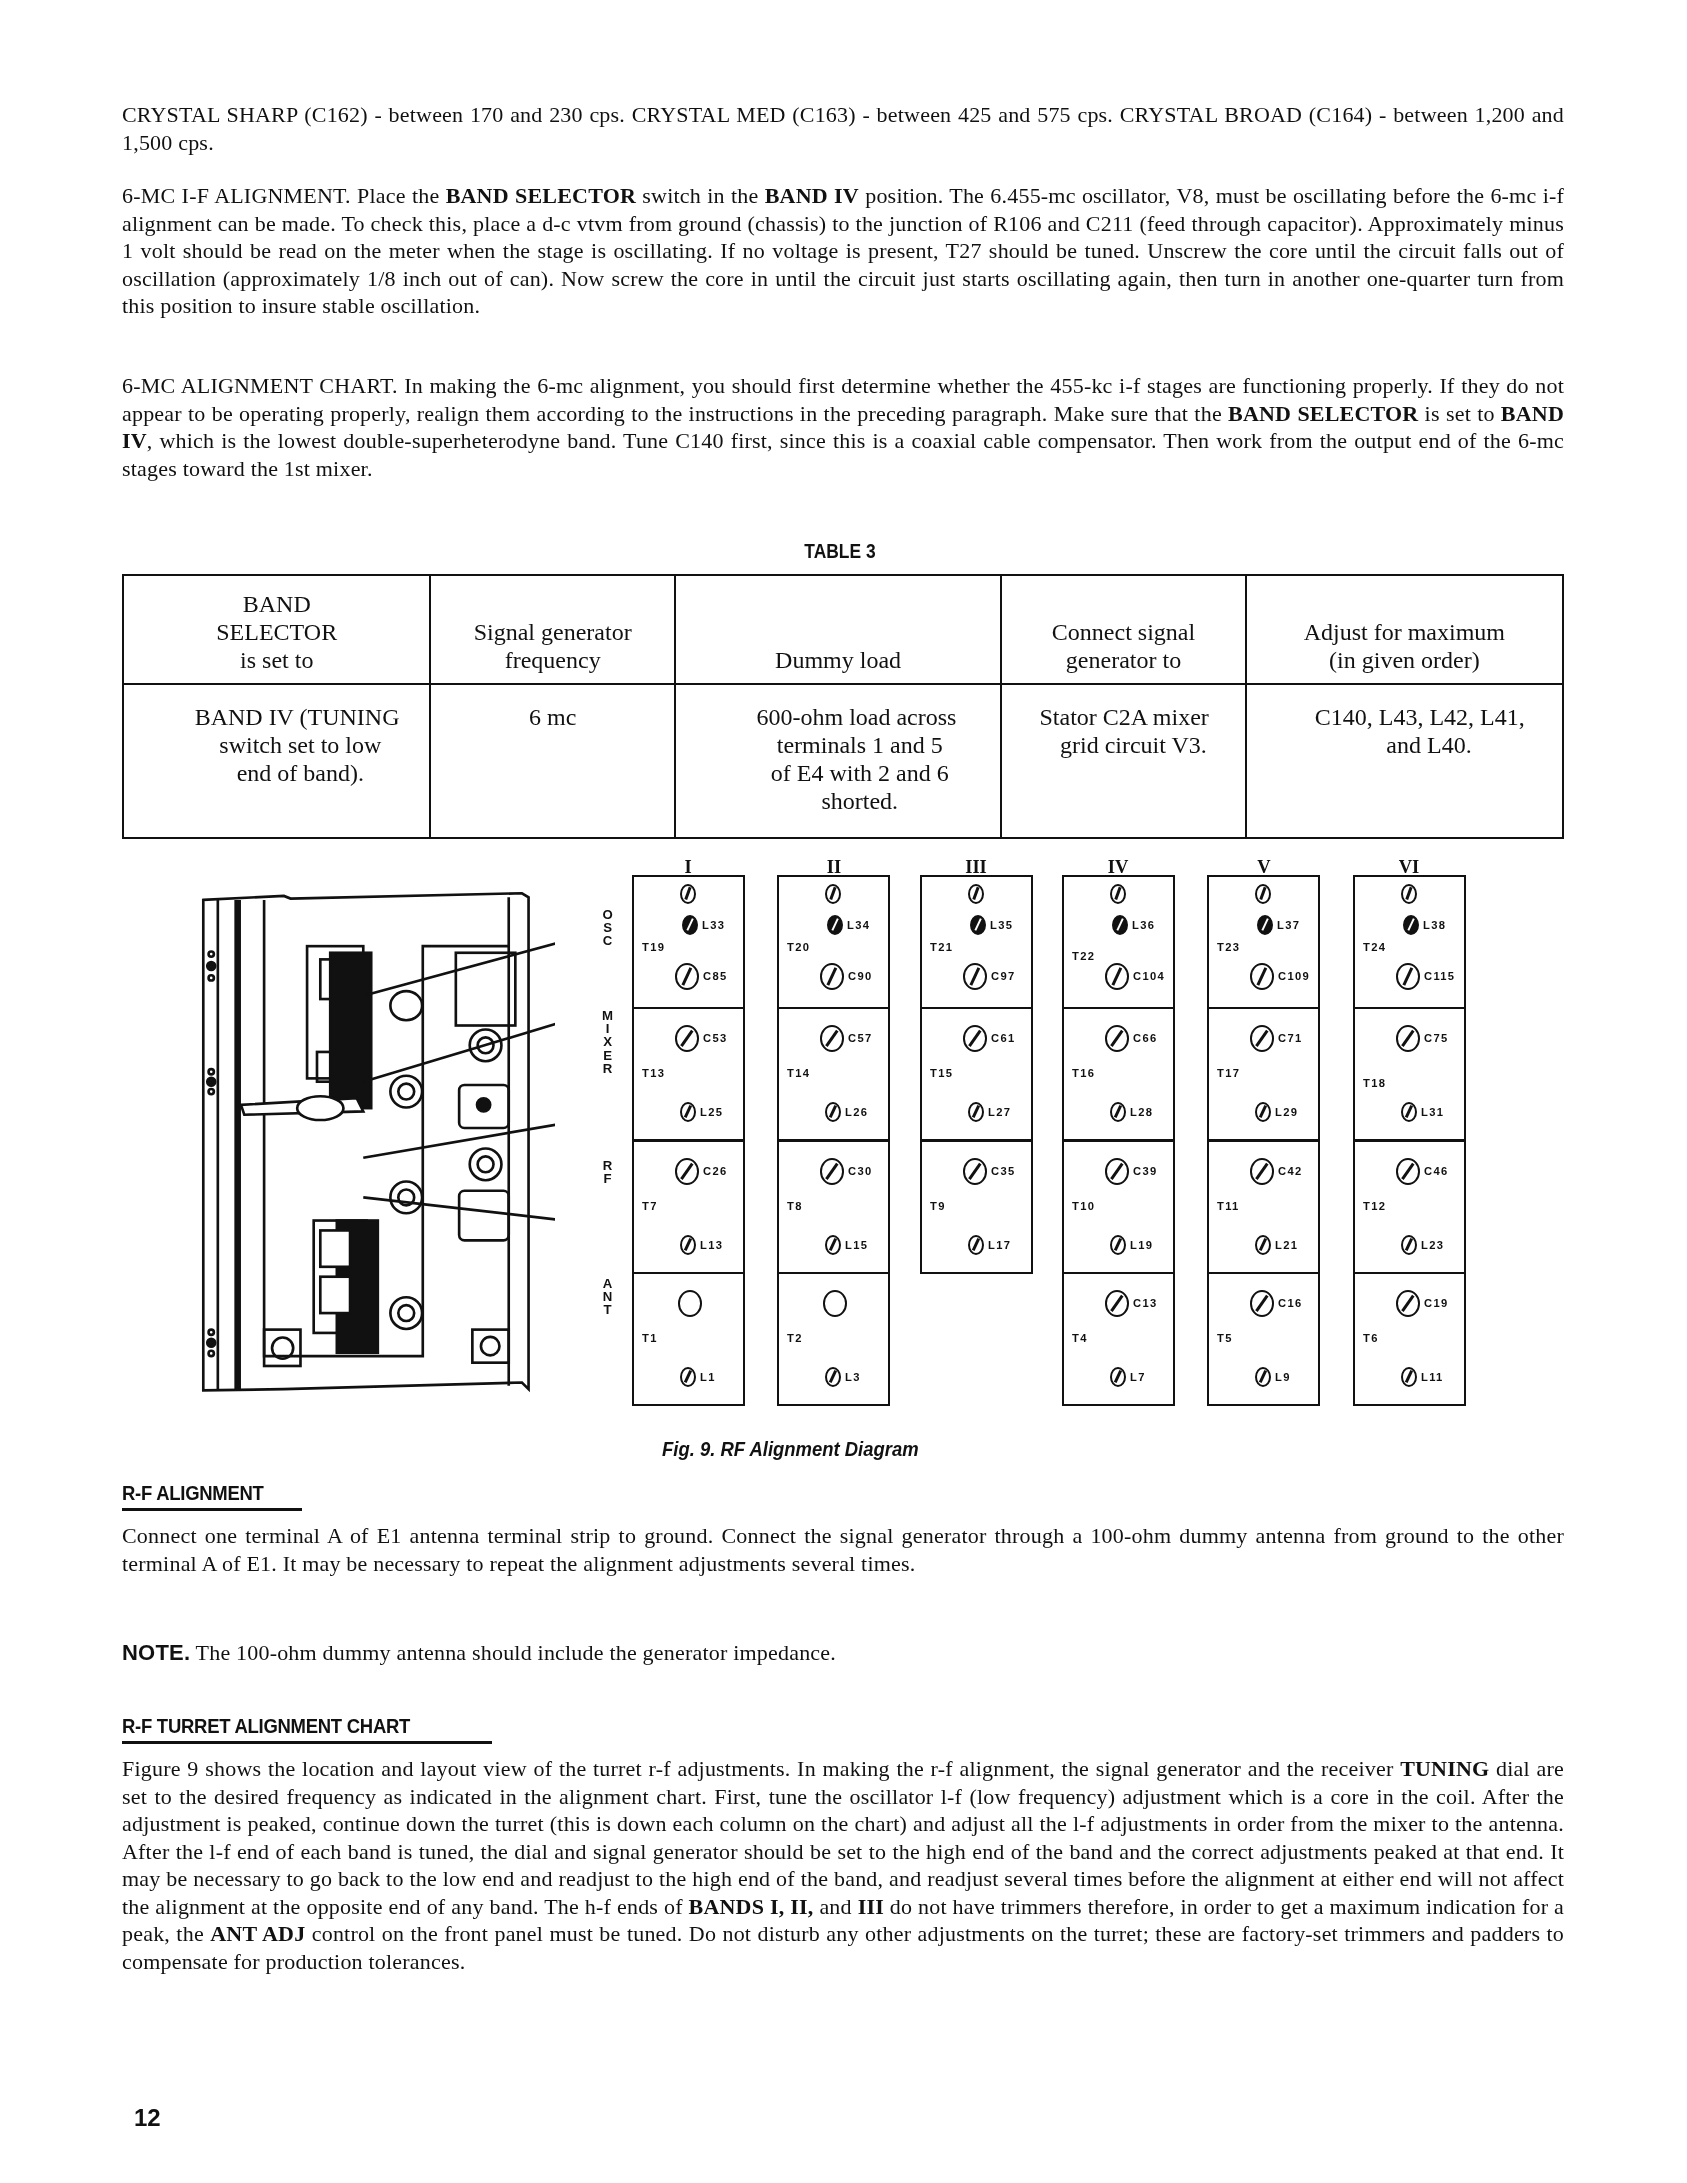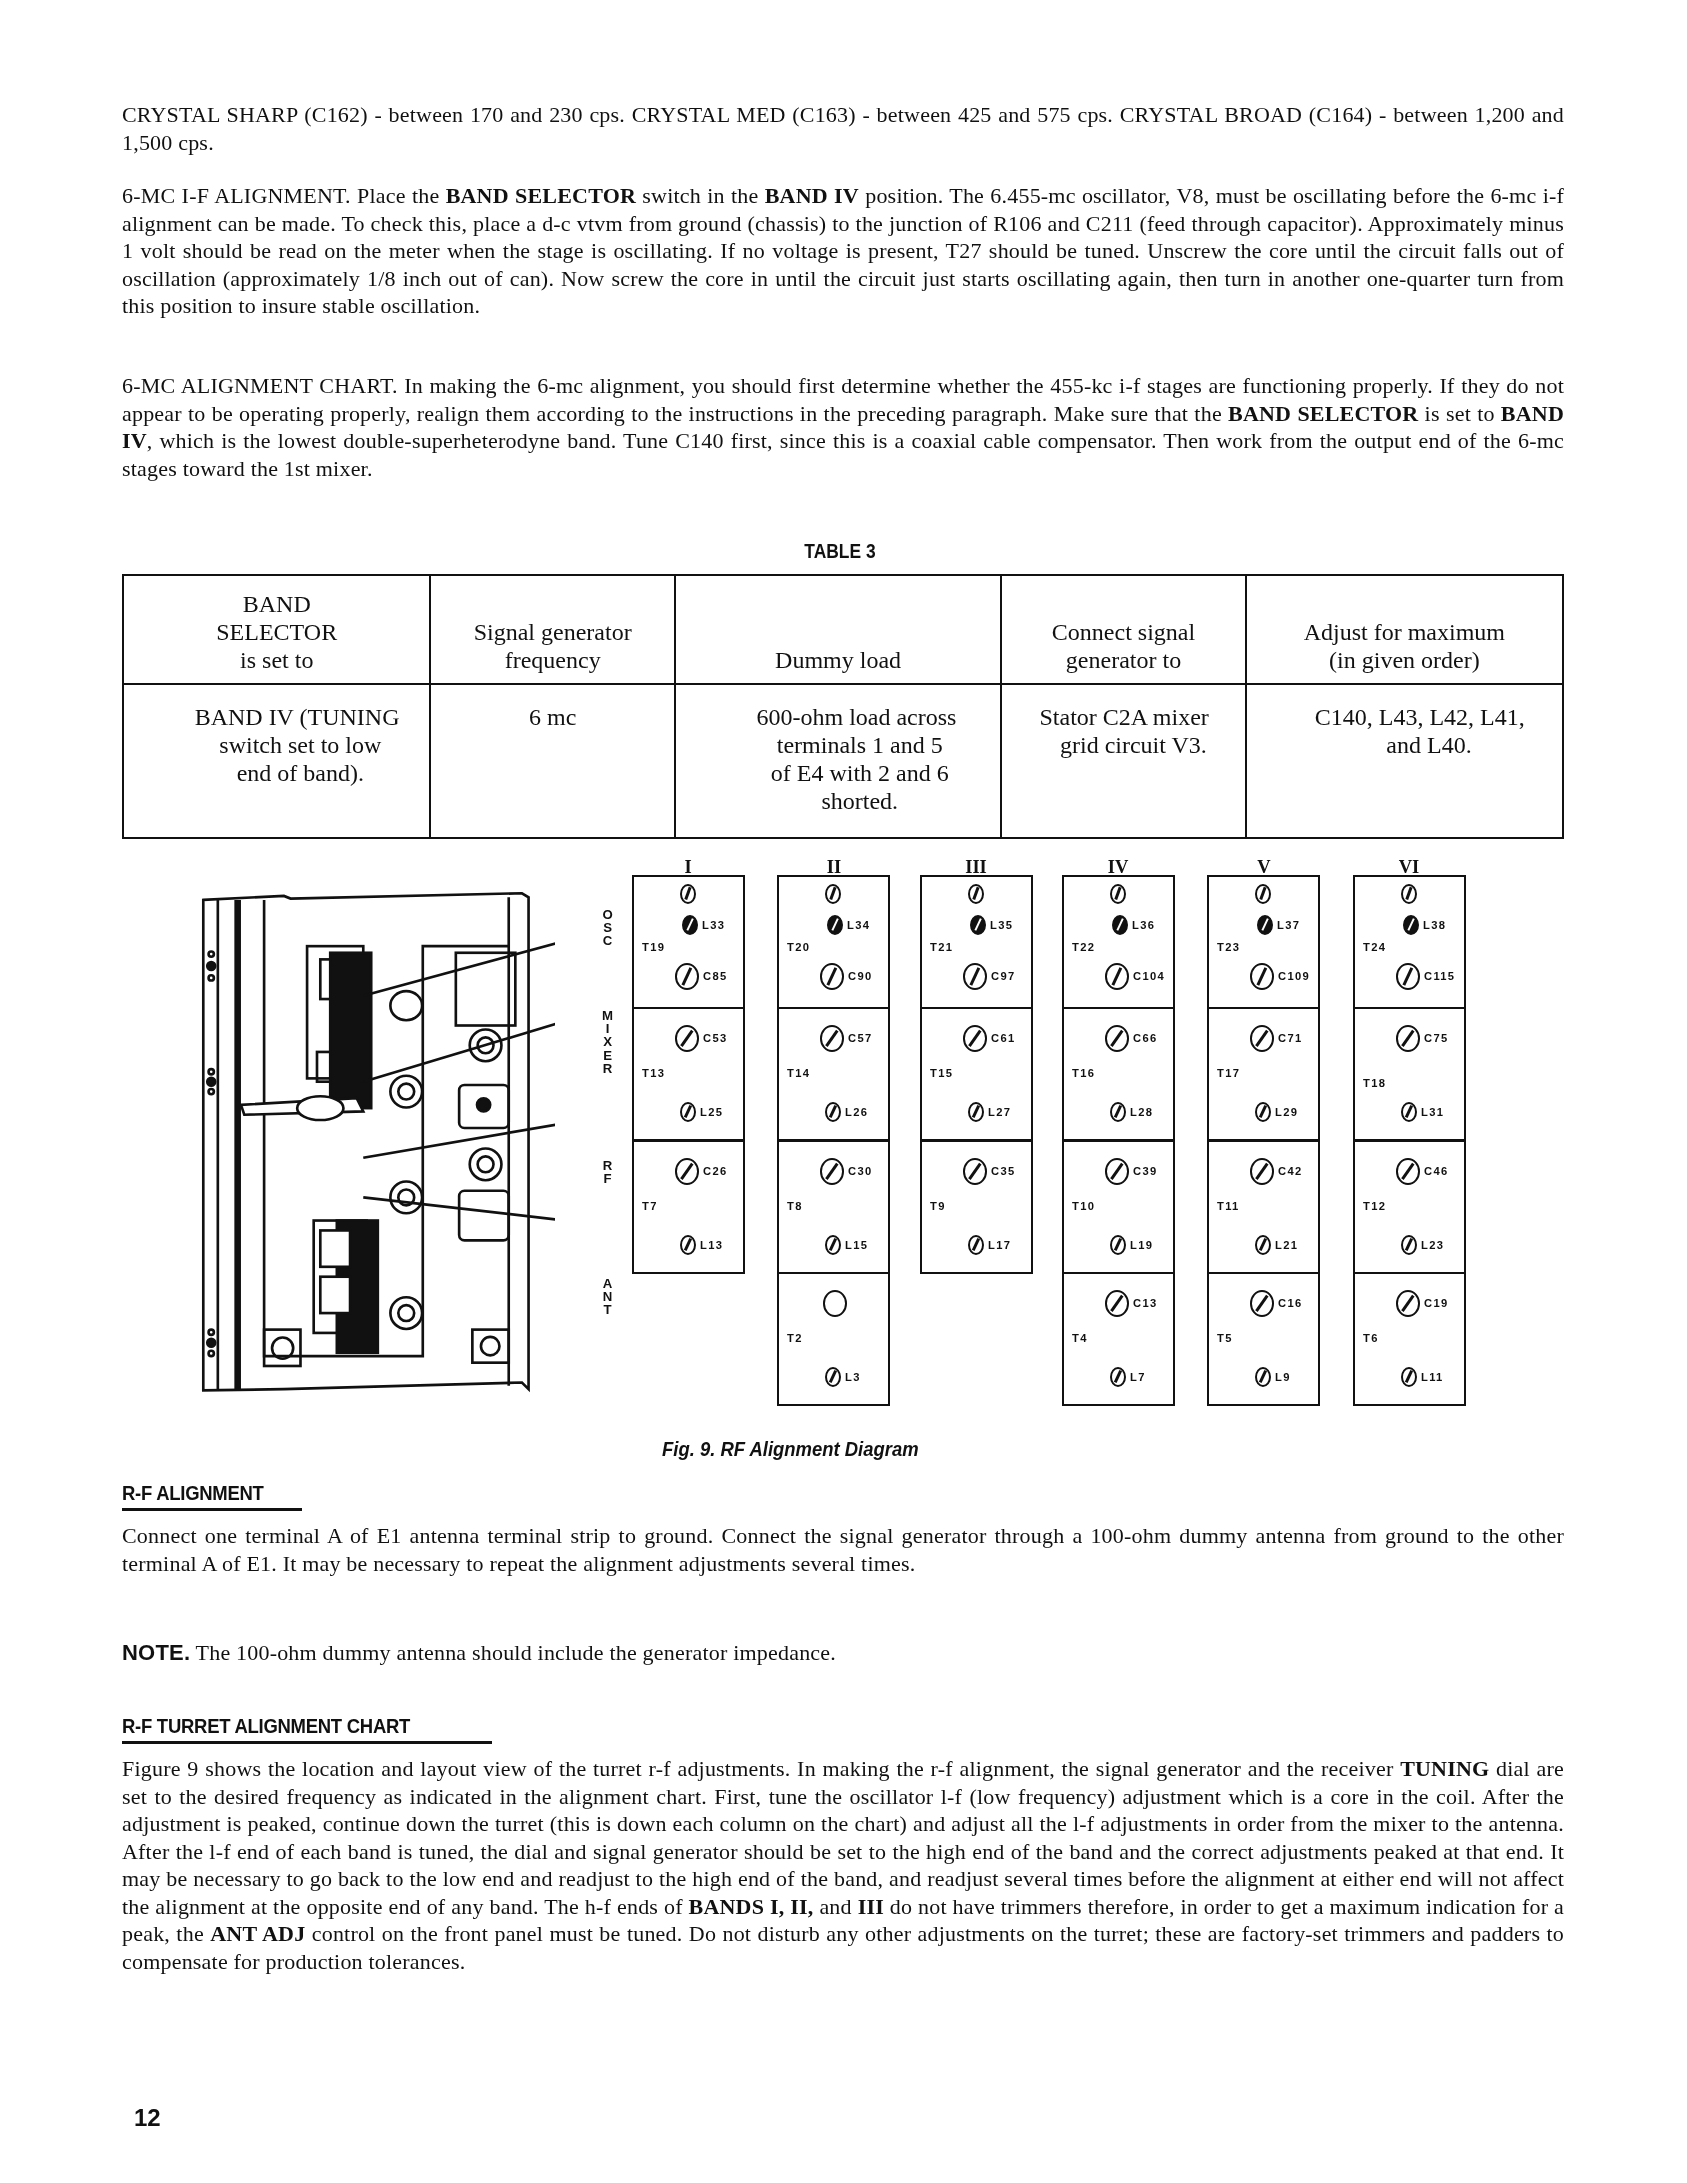--- a/index.html
+++ b/index.html
@@ -209,20 +209,30 @@
         <span class="tlabel" style="top:58px">T7</span>
         <span class="comp" style="top:16px;left:41px">
           <span class="screw lg" style="--rot:35deg"></span>
           <span>C26</span>
         </span>
         <span class="comp" style="top:93px;left:46px">
           <span class="screw sm" style="--rot:25deg"></span>
           <span>L13</span>
         </span>
       </div>
+      <div class="cell" style="top: 397px;">
+        <span class="tlabel" style="top:58px">T1</span>
+        <span class="comp" style="top:16px;left:44px">
+          <span class="screw lg empty" style="--rot:0deg"></span>
+        </span>
+        <span class="comp" style="top:93px;left:46px">
+          <span class="screw sm" style="--rot:25deg"></span>
+          <span>L1</span>
+        </span>
+      </div>
     </div>
     <div class="roman" style="left: 814px;">II</div>
     <div class="col" style="left: 777px;">
       <div class="cell" style="top: 0px;">
         <span class="tlabel" style="top:64px">T20</span>
         <span class="comp" style="top:6.6px;left:46px">
           <span class="screw sm" style="--rot:20deg"></span>
         </span>
         <span class="comp" style="top:38px;left:48px">
           <span class="screw sm fill" style="--rot:25deg"></span>
@@ -301,21 +311,21 @@
         </span>
         <span class="comp" style="top:93px;left:46px">
           <span class="screw sm" style="--rot:25deg"></span>
           <span>L17</span>
         </span>
       </div>
     </div>
     <div class="roman" style="left: 1098px;">IV</div>
     <div class="col" style="left: 1062px;">
       <div class="cell" style="top: 0px;">
-        <span class="tlabel" style="top:64px">T22</span>
+        <span class="tlabel" style="top:73px">T22</span>
         <span class="comp" style="top:6.6px;left:46px">
           <span class="screw sm" style="--rot:20deg"></span>
         </span>
         <span class="comp" style="top:38px;left:48px">
           <span class="screw sm fill" style="--rot:25deg"></span>
           <span>L36</span>
         </span>
         <span class="comp" style="top:86px;left:41px">
           <span class="screw lg" style="--rot:25deg"></span>
           <span>C104</span>

